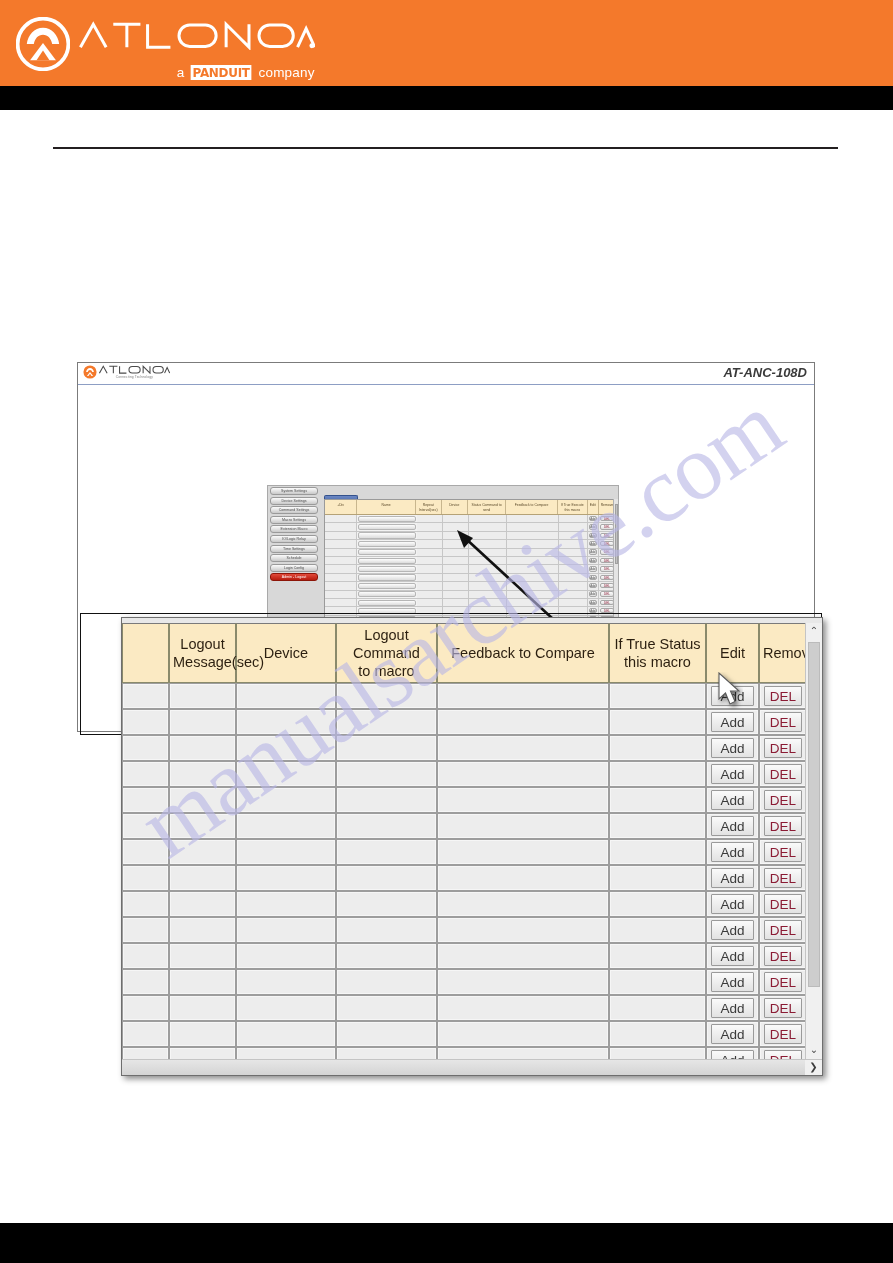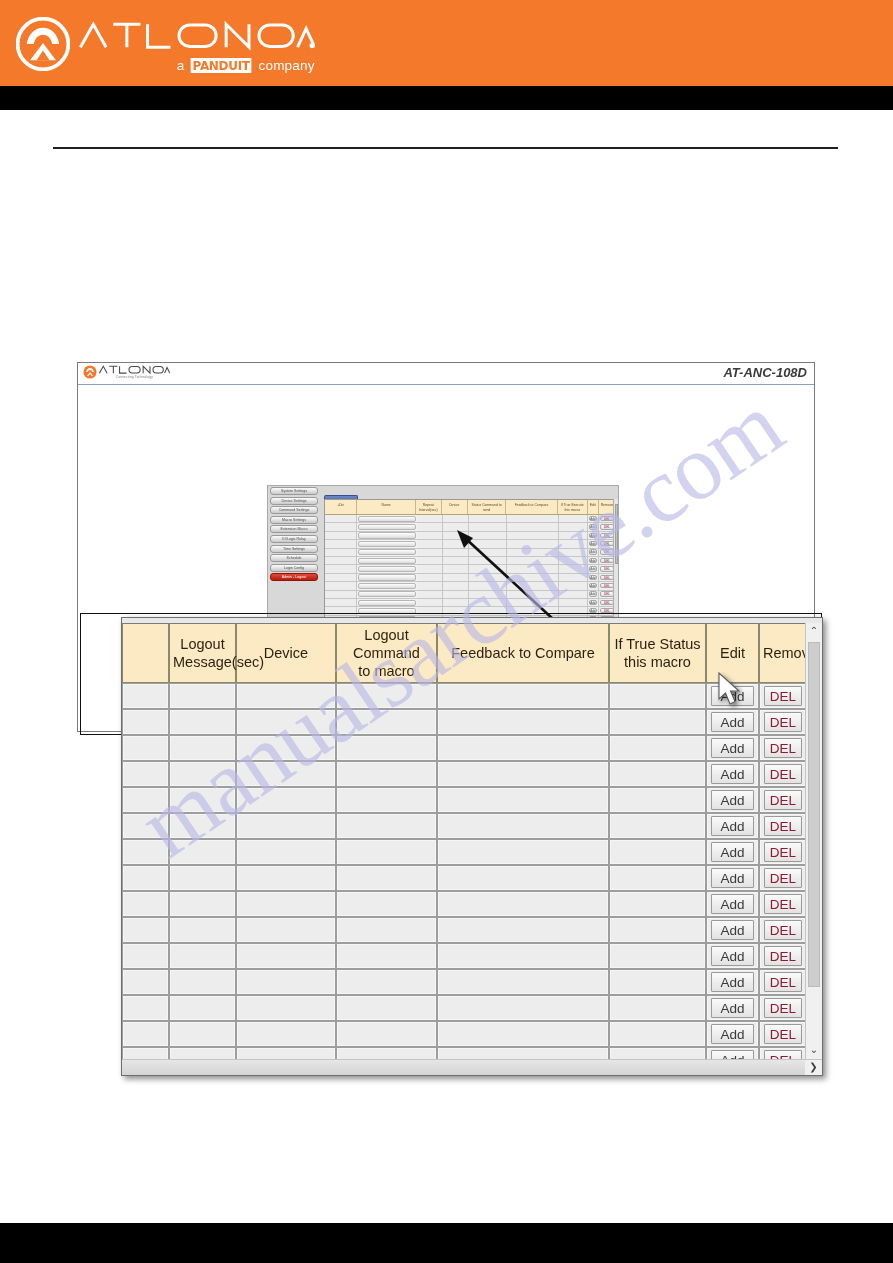--- a/index.html
+++ b/index.html
@@ -34,21 +34,21 @@
   }
   .logo-text-block {
     margin-left: 9px;
     padding-top: 3px;
   }
   .logo-wordmark {
     height: 30px;
     display: block;
   }
   .logo-tagline {
-    margin-top: 8px;
+    margin-top: 15px;
     text-align: right;
     font-size: 13.5px;
     color: #ffffff;
     letter-spacing: .2px;
     white-space: nowrap;
     font-family: "Liberation Sans", sans-serif;
   }
   .tagline-panduit {
     font-weight: bold;
     font-family: "DejaVu Sans", sans-serif;

